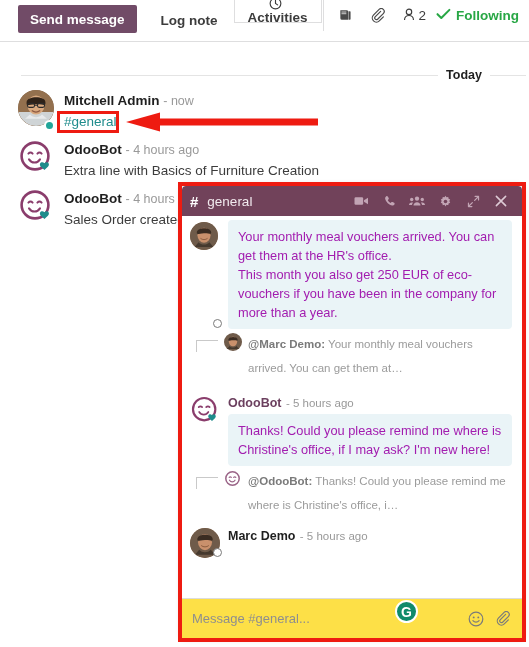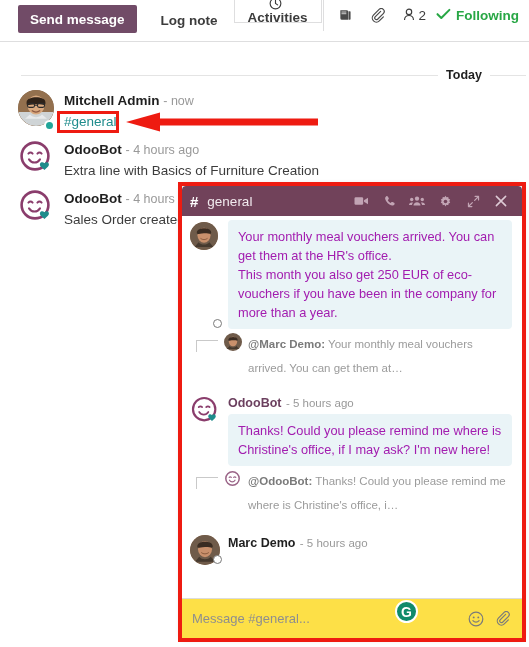--- a/index.html
+++ b/index.html
@@ -452,21 +452,21 @@
             <path d="M19.4 14.6c1.3-1.4 2.9-1.4 4.2 0" stroke="#9a6487" stroke-width="2.4" fill="none" stroke-linecap="round"></path>
             <path d="M11 20.4c2.6 4.2 8.4 4.2 11 0" stroke="#9a6487" stroke-width="2.4" fill="none" stroke-linecap="round"></path>
           </svg>
         </div>
         <div class="quote-text">
           <b>@OdooBot:</b>
           <span>Thanks! Could you please remind me where is Christine's office, i…</span>
         </div>
       </div>
 
-      <div class="cw-msg" style="margin-top:16px;justify-content:flex-end;">
+      <div class="cw-msg" style="margin-top:9px;justify-content:flex-end;">
         <div class="av">
           <div class="avatar-photo" style="width:30px;height:30px;">
             <svg width="30" height="30" viewBox="0 0 36 36">
               <defs>
                   <clipPath id="c4">
                     <circle cx="18" cy="18" r="18"></circle>
                   </clipPath>
                 </defs>
               <g clip-path="url(#c4)">
                 <rect width="36" height="36" fill="#6f5b4a"></rect>

